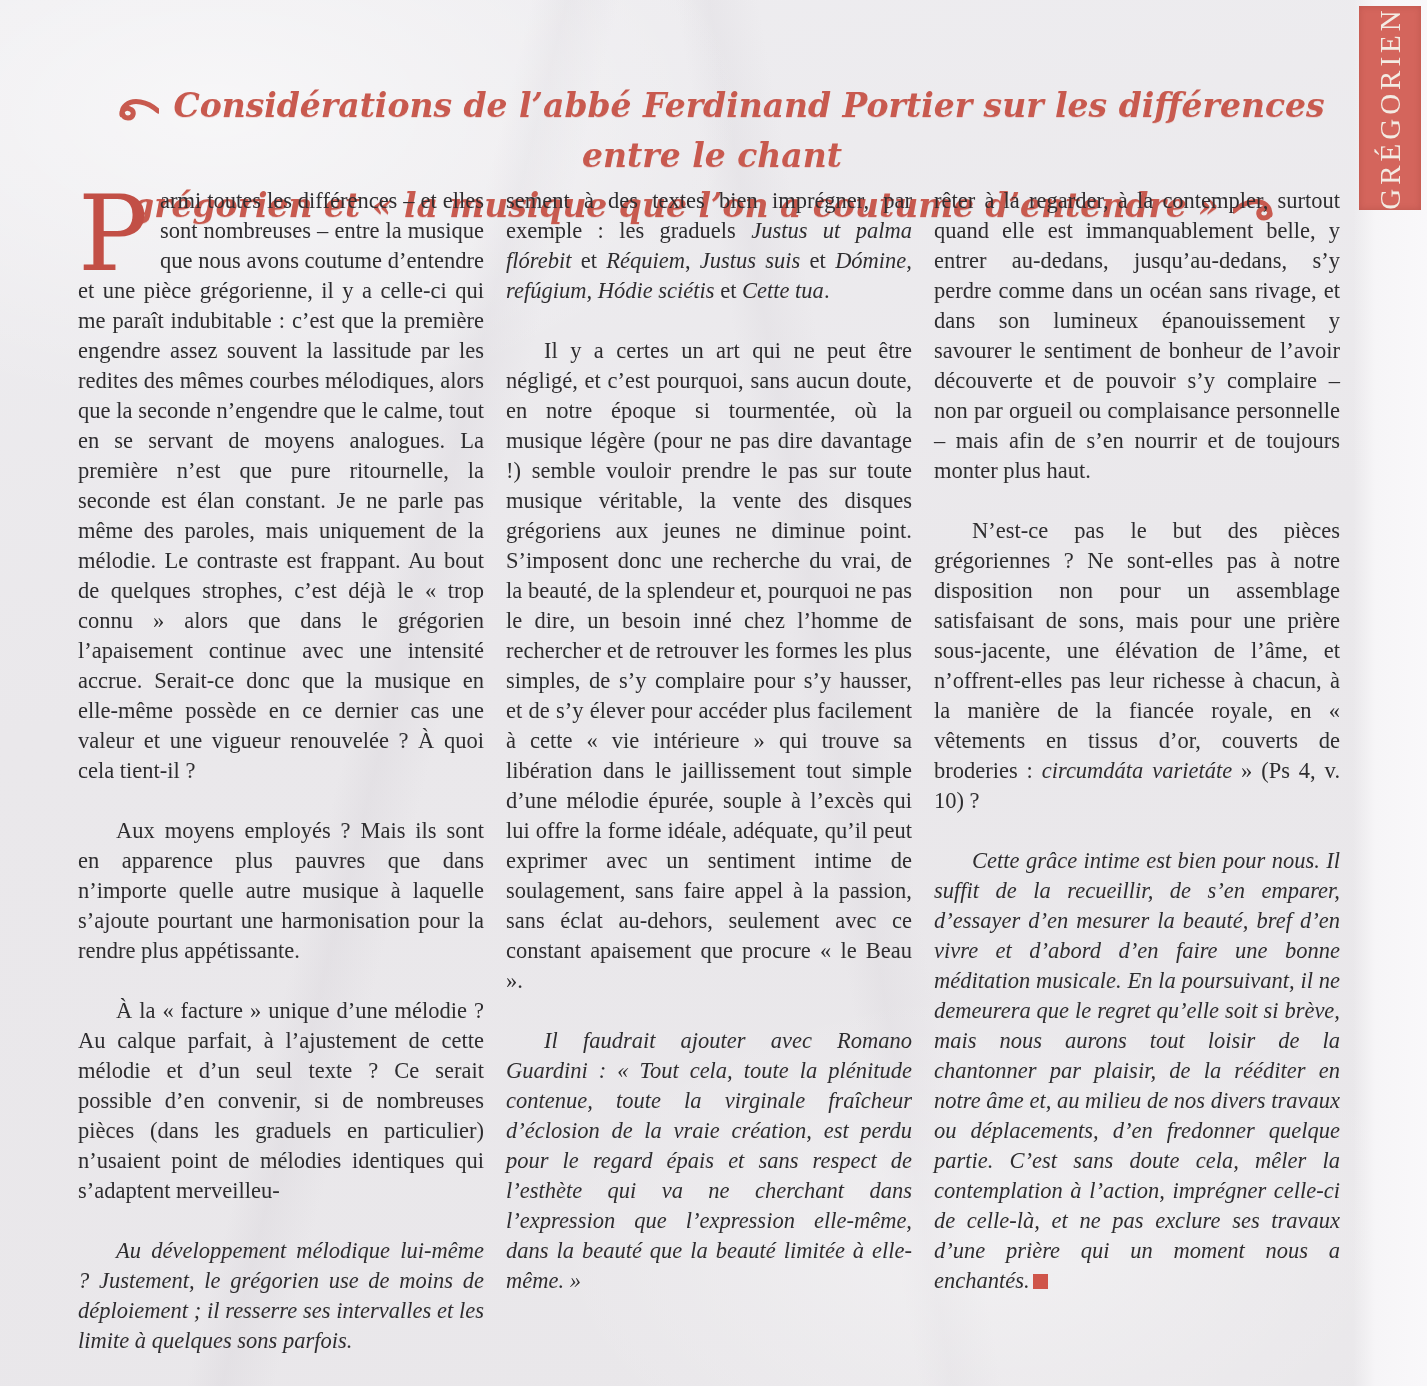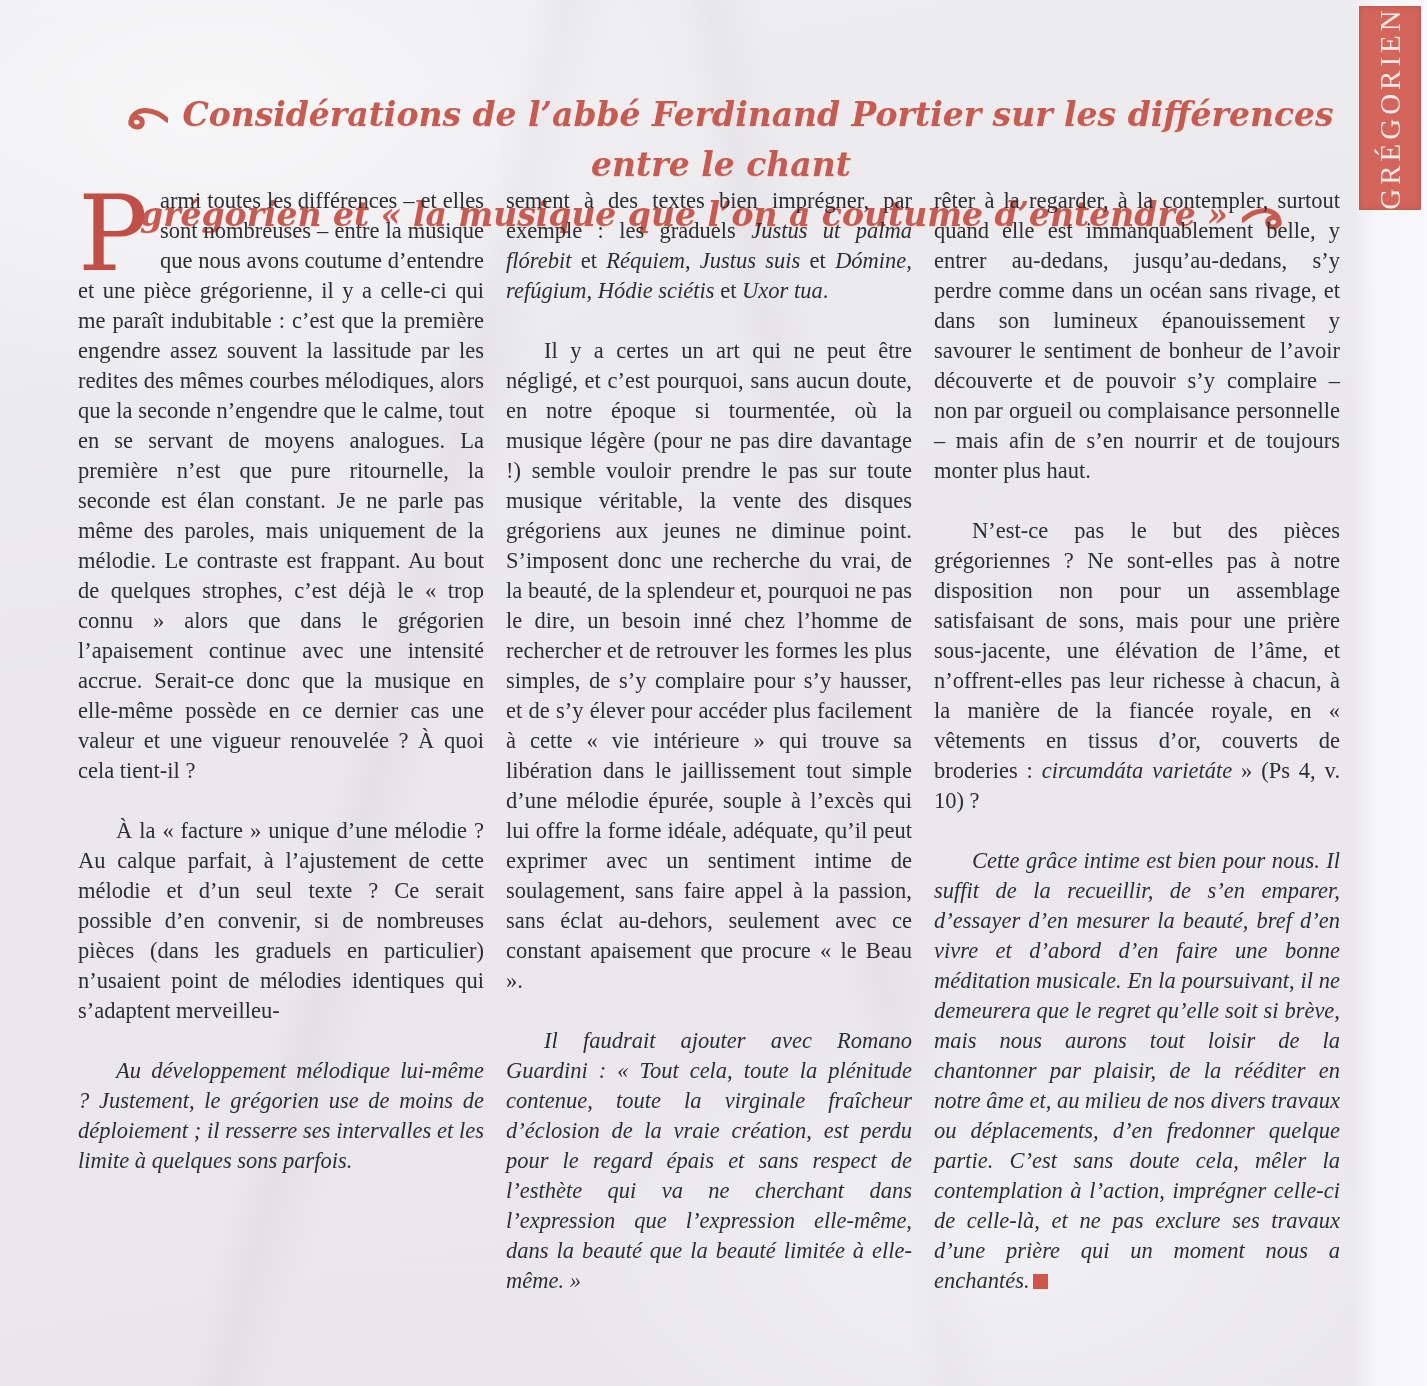--- a/index.html
+++ b/index.html
@@ -28,21 +28,21 @@
   .tab-text{
     position:absolute;top:50%;left:50%;
     transform:translate(-50%,-50%) rotate(-90deg);
     white-space:nowrap;
     font-family:"Liberation Serif", serif;
     font-size:29px;letter-spacing:4px;
     color:#f3ebe3;
   }
   .title{
     position:absolute;top:74px;left:70px;width:1270px;
-    margin:16px;text-align:center;
+    margin:7px;text-align:center;
     font-family:"DejaVu Serif", serif;
     font-style:italic;font-weight:bold;
     font-size:33px;line-height:50px;
     color:#c85a4f;
     text-shadow:0 1px 0 rgba(200,90,79,.18);
   }
   .fleuron{vertical-align:-6px;margin:0 14px;}
   .fleuron.right{transform:scaleX(-1);}
   .columns{
     position:absolute;left:78px;top:186px;width:1262px;
@@ -88,26 +88,27 @@
         </svg><span>Considérations de l’abbé Ferdinand Portier sur les différences entre le chant</span></span><br>
     <span><span>grégorien et « la musique que l’on a coutume d’entendre »</span><svg class="fleuron right" width="46" height="26" viewBox="0 0 46 26">
           <path d="M45,14 C34,4 20,2 13,8 C7,13 9,21 15,21 C21,21 22,14 17,12 C13,10 8,13 9,18" fill="none" stroke="#c85a4f" stroke-width="5" stroke-linecap="round"></path>
         </svg></span>
   </h1>
 
   <div class="columns">
 
     <div class="col">
       <p class="p"><span class="dropcap">P</span><span>armi toutes les différences – et elles sont nombreuses – entre la musique que nous avons coutume d’entendre et une pièce grégorienne, il y a celle-ci qui me paraît indubitable : c’est que la première engendre assez souvent la lassitude par les redites des mêmes courbes mélodiques, alors que la seconde n’engendre que le calme, tout en se servant de moyens analogues. La première n’est que pure ritournelle, la seconde est élan constant. Je ne parle pas même des paroles, mais uniquement de la mélodie. Le contraste est frappant. Au bout de quelques strophes, c’est déjà le « trop connu » alors que dans le grégorien l’apaisement continue avec une intensité accrue. Serait-ce donc que la musique en elle-même possède en ce dernier cas une valeur et une vigueur renouvelée ? À quoi cela tient-il ?</span></p>
+      <p class="p indent">Aux moyens employés ? Mais ils sont en apparence plus pauvres que dans n’importe quelle autre musique à laquelle s’ajoute pourtant une harmonisation pour la rendre plus appétissante.</p>
       <p class="p indent">À la « facture » unique d’une mélodie ? Au calque parfait, à l’ajustement de cette mélodie et d’un seul texte ? Ce serait possible d’en convenir, si de nombreuses pièces (dans les graduels en particulier) n’usaient point de mélodies identiques qui s’adaptent merveilleu-</p>
       <p class="p indent">Au développement mélodique lui-même ? Justement, le grégorien use de moins de déploiement ; il resserre ses intervalles et les limite à quelques sons parfois.</p>
     </div>
 
     <div class="col">
-      <p class="p"><span>sement à des textes bien imprégner, par exemple : les graduels </span><span class="it">Justus ut palma flórebit</span><span> et </span><span class="it">Réquiem</span><span>, </span><span class="it">Justus suis</span><span> et </span><span class="it">Dómine, refúgium, Hódie sciétis</span><span> et </span><span class="it">Uxor tua</span><span>.</span></p>
+      <p class="p"><span>sement à des textes bien imprégner, par exemple : les graduels </span><span class="it">Justus ut palma flórebit</span><span> et </span><span class="it">Réquiem</span><span>, </span><span class="it">Justus suis</span><span> et </span><span class="it">Dómine, refúgium, Hódie sciétis</span><span> et </span><span class="it">Cette tua</span><span>.</span></p>
       <p class="p indent">Il y a certes un art qui ne peut être négligé, et c’est pourquoi, sans aucun doute, en notre époque si tourmentée, où la musique légère (pour ne pas dire davantage !) semble vouloir prendre le pas sur toute musique véritable, la vente des disques grégoriens aux jeunes ne diminue point. S’imposent donc une recherche du vrai, de la beauté, de la splendeur et, pourquoi ne pas le dire, un besoin inné chez l’homme de rechercher et de retrouver les formes les plus simples, de s’y complaire pour s’y hausser, et de s’y élever pour accéder plus facilement à cette « vie intérieure » qui trouve sa libération dans le jaillissement tout simple d’une mélodie épurée, souple à l’excès qui lui offre la forme idéale, adéquate, qu’il peut exprimer avec un sentiment intime de soulagement, sans faire appel à la passion, sans éclat au-dehors, seulement avec ce constant apaisement que procure « le Beau ».</p>
       <p class="p indent">Il faudrait ajouter avec Romano Guardini : « Tout cela, toute la plénitude contenue, toute la virginale fraîcheur d’éclosion de la vraie création, est perdu pour le regard épais et sans respect de l’esthète qui va ne cherchant dans l’expression que l’expression elle-même, dans la beauté que la beauté limitée à elle-même. »</p>
     </div>
 
     <div class="col">
       <p class="p">rêter à la regarder, à la contempler, surtout quand elle est immanquablement belle, y entrer au-dedans, jusqu’au-dedans, s’y perdre comme dans un océan sans rivage, et dans son lumineux épanouissement y savourer le sentiment de bonheur de l’avoir découverte et de pouvoir s’y complaire – non par orgueil ou complaisance personnelle – mais afin de s’en nourrir et de toujours monter plus haut.</p>
       <p class="p indent"><span>N’est-ce pas le but des pièces grégoriennes ? Ne sont-elles pas à notre disposition non pour un assemblage satisfaisant de sons, mais pour une prière sous-jacente, une élévation de l’âme, et n’offrent-elles pas leur richesse à chacun, à la manière de la fiancée royale, en « vêtements en tissus d’or, couverts de broderies : </span><span class="it">circumdáta varietáte</span><span> » (Ps 4, v. 10) ?</span></p>
       <p class="p indent"><span>Cette grâce intime est bien pour nous. Il suffit de la recueillir, de s’en emparer, d’essayer d’en mesurer la beauté, bref d’en vivre et d’abord d’en faire une bonne méditation musicale. En la poursuivant, il ne demeurera que le regret qu’elle soit si brève, mais nous aurons tout loisir de la chantonner par plaisir, de la rééditer en notre âme et, au milieu de nos divers travaux ou déplacements, d’en fredonner quelque partie. C’est sans doute cela, mêler la contemplation à l’action, imprégner celle-ci de celle-là, et ne pas exclure ses travaux d’une prière qui un moment nous a enchantés.</span><span class="endmark"></span></p>
     </div>
 

